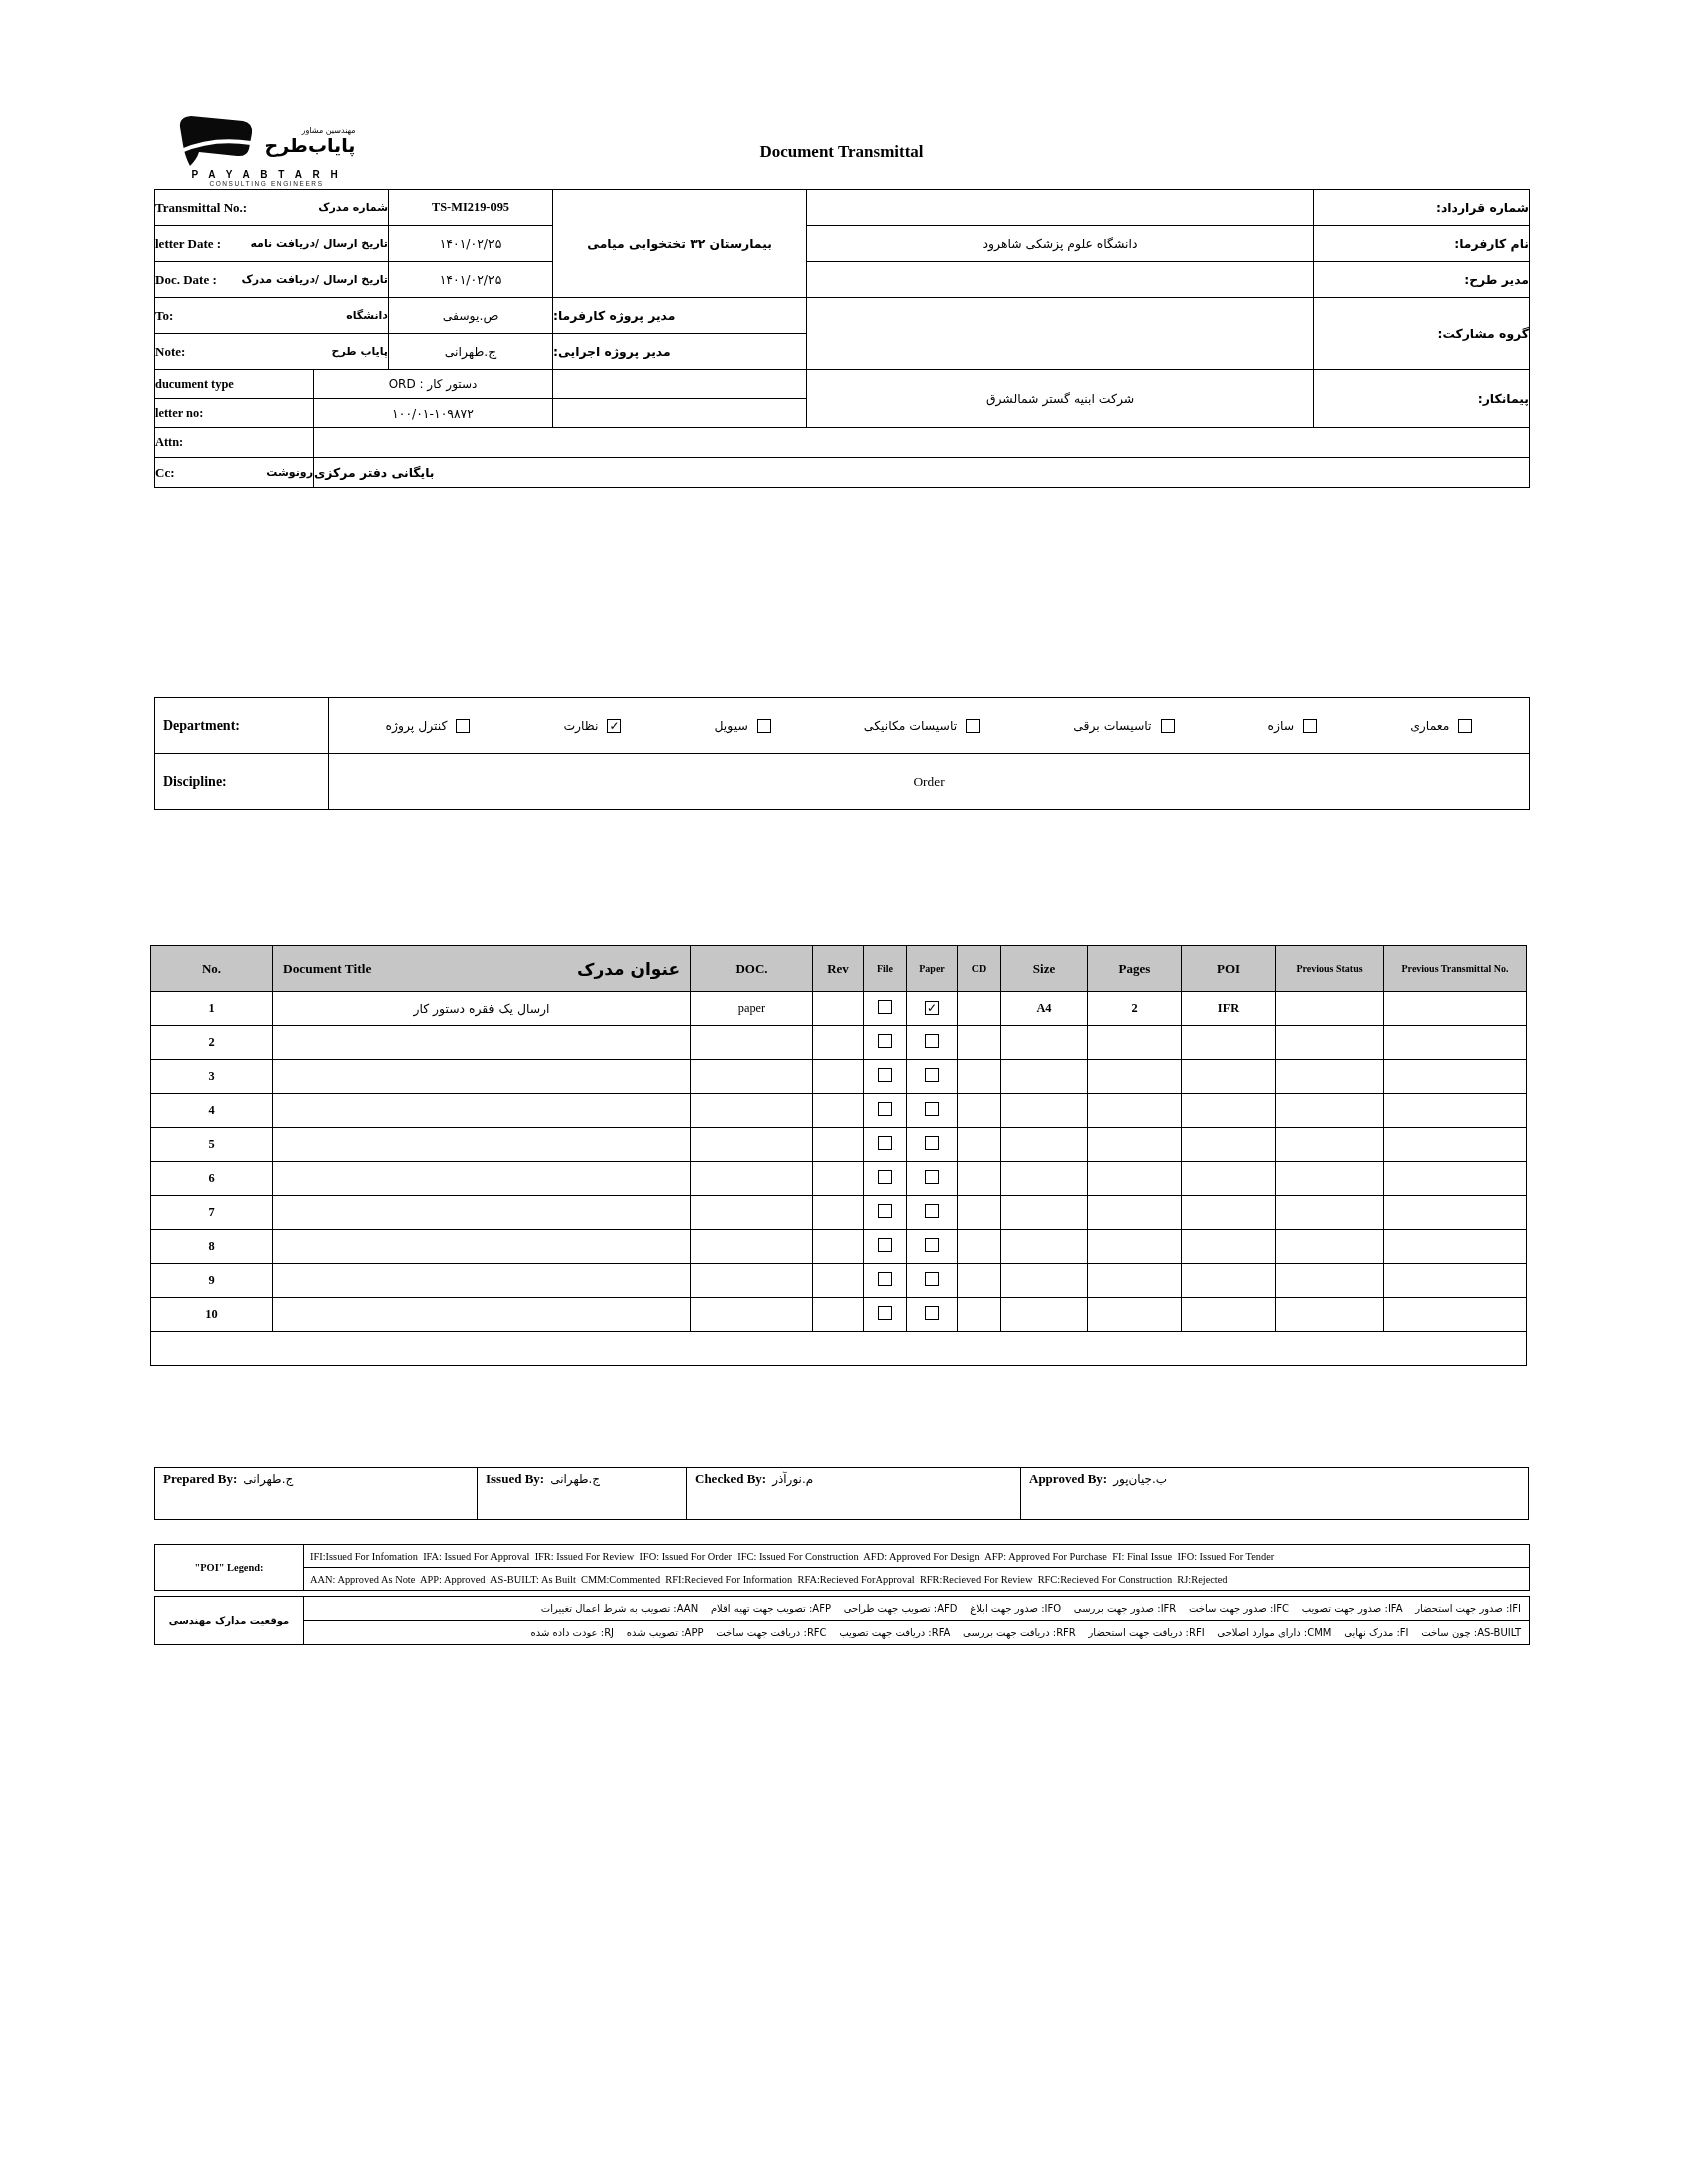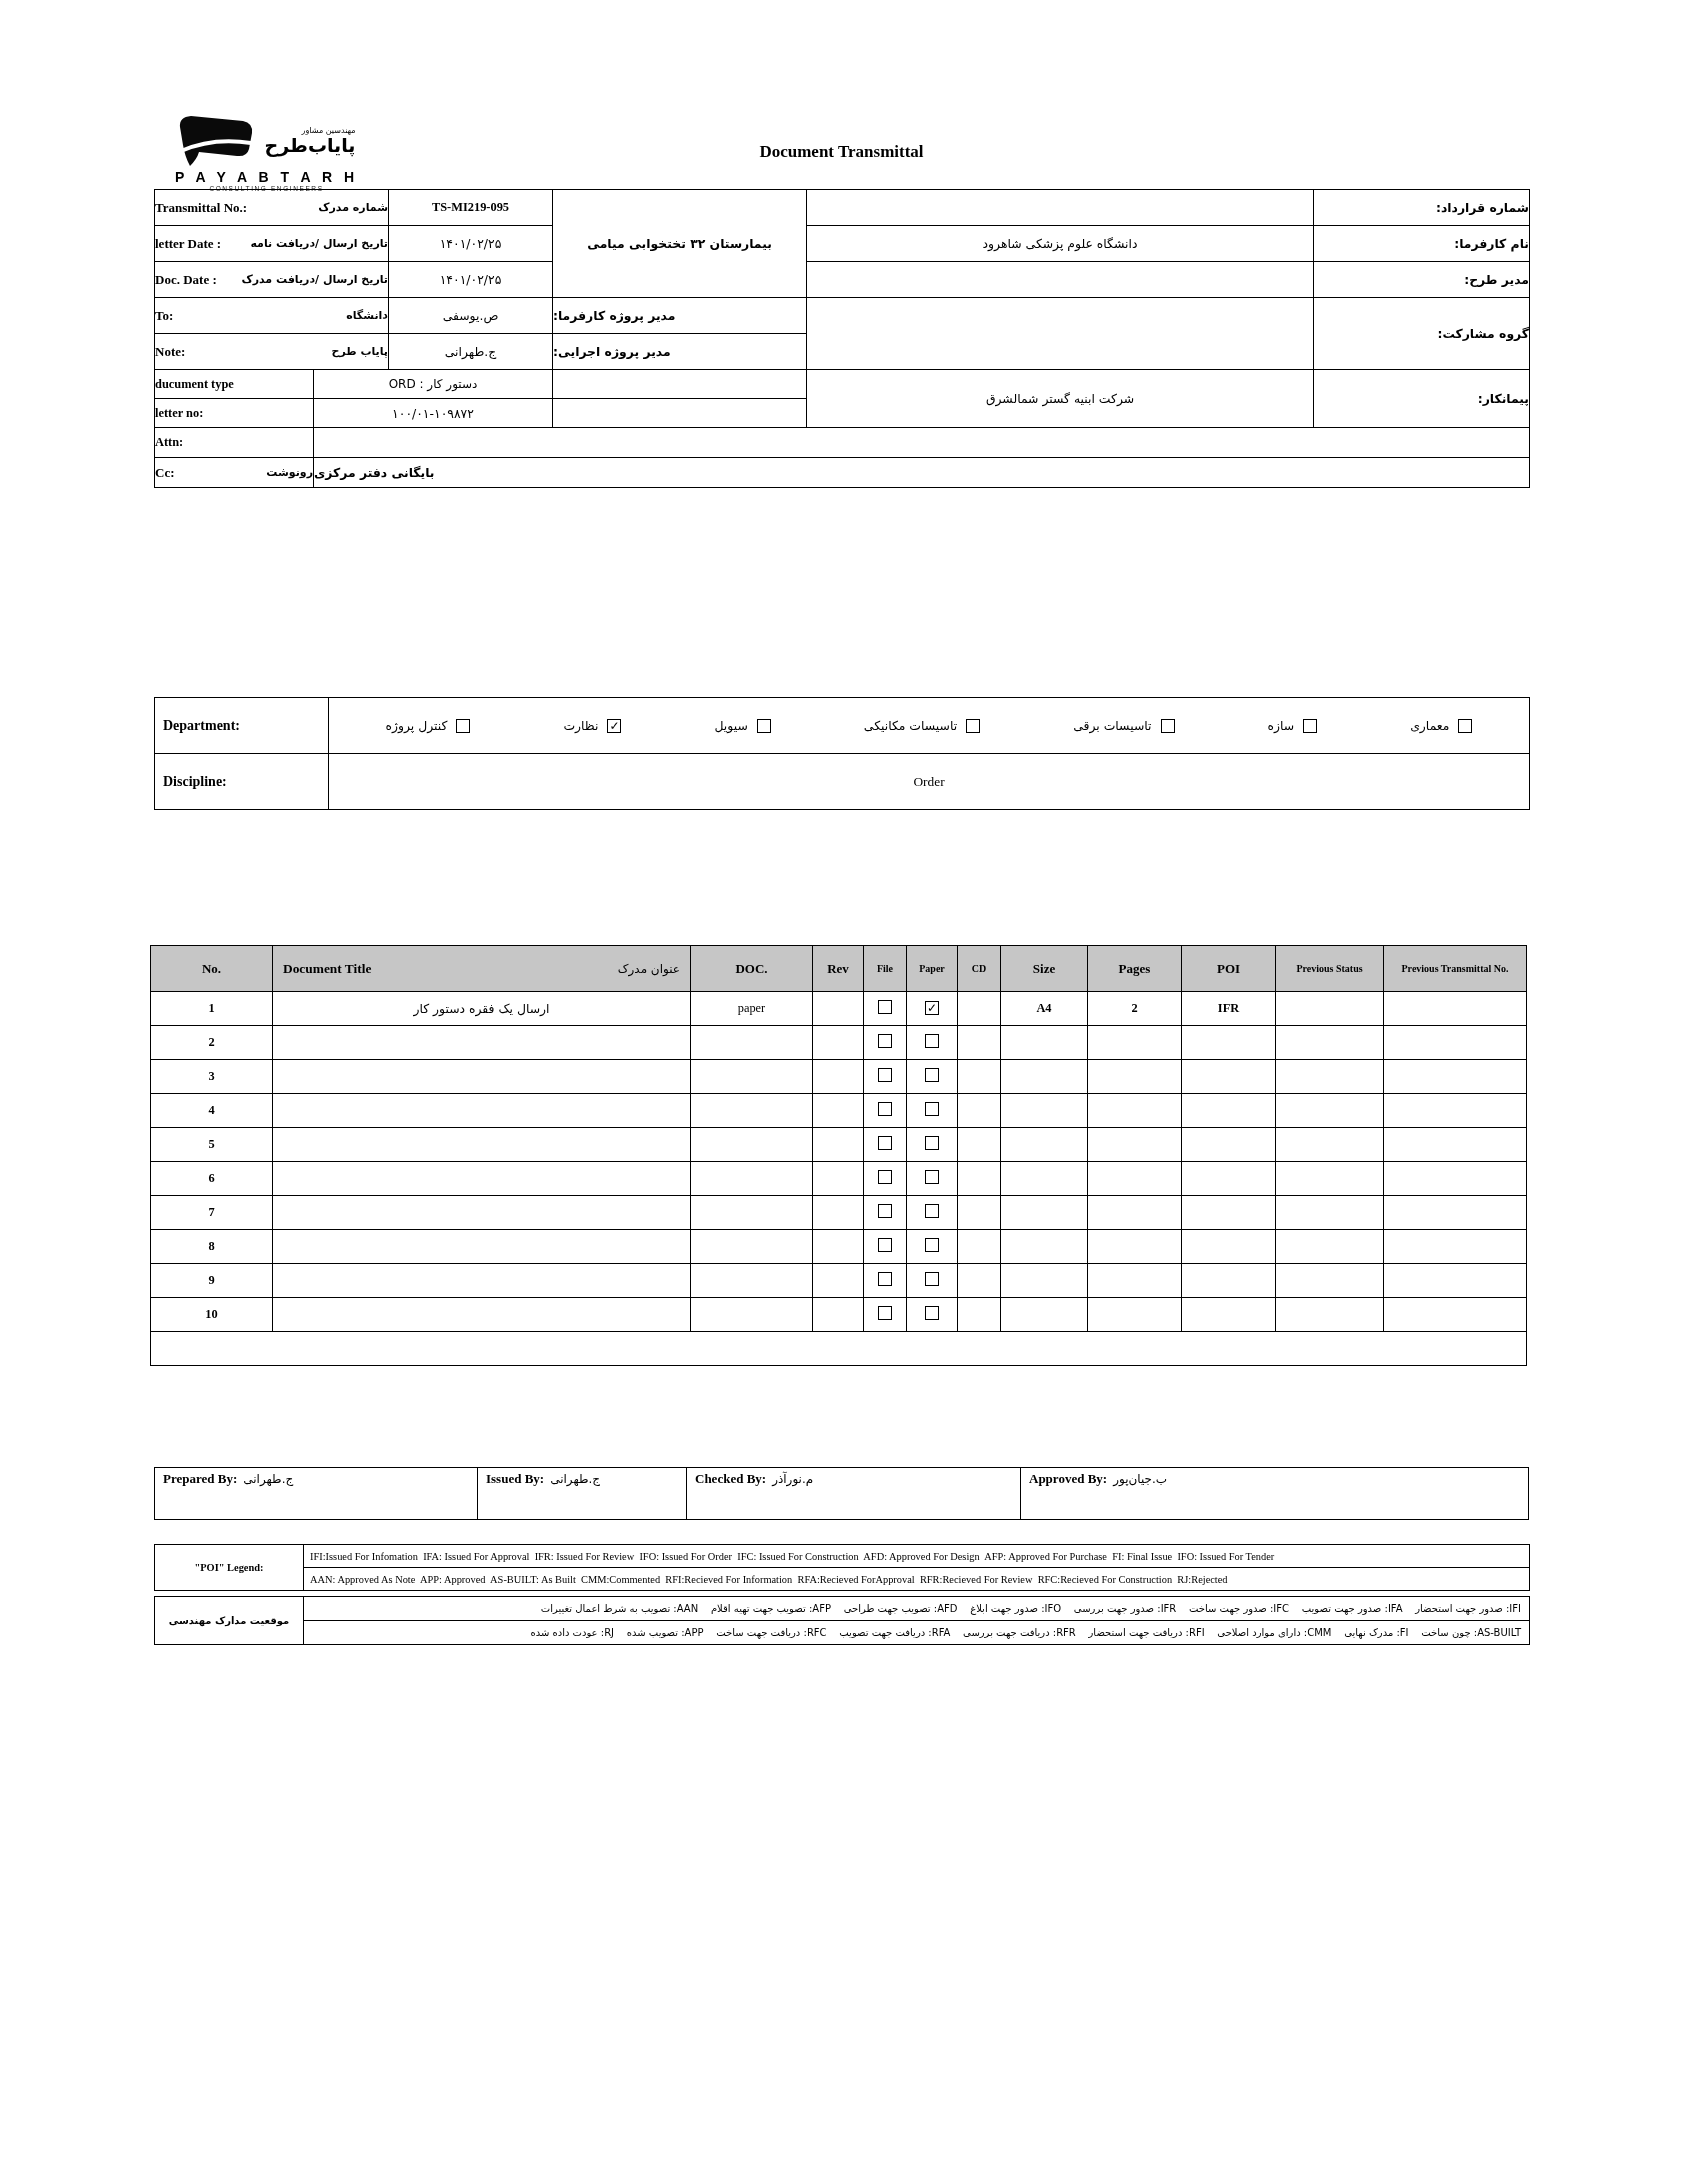--- a/index.html
+++ b/index.html
@@ -6,21 +6,21 @@
   html,body { background:#e8e8e8; }
   body { font-family:"Liberation Serif", serif; color:#000; }
   .page { position:relative; width:1684px; height:2178px; background:#fff; margin:0 auto; overflow:hidden; }
   .fa { font-family:"DejaVu Sans", sans-serif; }
 
   
   .logo { position:absolute; left:167px; top:115px; width:199px; text-align:center; }
   .logo-top { display:flex; align-items:center; justify-content:center; gap:7px; }
   .logo-tagline { font-size:8px; text-align:right; }
   .logo-name { font-size:19px; font-weight:bold; line-height:1.1; }
-  .logo-latin { font-size:14px; letter-spacing:4px; margin-top:2px; font-family:"Liberation Sans", sans-serif; font-weight:bold; }
+  .logo-latin { font-size:10px; letter-spacing:4px; margin-top:2px; font-family:"Liberation Sans", sans-serif; font-weight:bold; }
   .logo-sub { font-size:6.5px; letter-spacing:1.6px; color:#222; font-family:"Liberation Sans", sans-serif; }
 
   .doc-title { position:absolute; left:154px; top:142px; width:1375px; text-align:center; font-weight:bold; font-size:17px; }
 
   
   table { border-collapse:collapse; table-layout:fixed; }
   td { border:1px solid #000; vertical-align:middle; overflow:hidden; }
 
   
   .top-table { position:absolute; left:154px; top:189px; width:1375px; }
@@ -46,21 +46,21 @@
   .opt-label { font-size:12.4px; direction:rtl; }
   .cb { width:14px; height:14px; border:1.5px solid #000; display:inline-flex; align-items:center; justify-content:center; font-size:12px; line-height:1; background:#fff; flex:0 0 auto; }
   .disc-val { text-align:center; font-size:13.4px; }
 
   
   .main-table { position:absolute; left:150px; top:945px; width:1375px; }
   .main-table thead td { background:#c6c6c6; font-weight:bold; text-align:center; font-size:13px; height:46px; padding:2px 4px; }
   .main-table thead td.small-h { font-size:10px; line-height:1.2; }
   .head-title { display:flex; justify-content:space-between; align-items:center; padding:0 6px; }
   .head-title .en { font-weight:bold; font-size:13.4px; }
-  .head-title .fal { font-weight:normal; font-size:12px; direction:rtl; }
+  .head-title .fal { font-weight:bold; font-size:17px; direction:rtl; }
   .main-table tbody td { height:34px; text-align:center; font-size:12.4px; padding:1px 3px; }
   .spacer-row td { height:137px; }
 
   
   .sig-table { position:absolute; left:154px; top:1467px; width:1375px;padding-left:11px; }
   .sig-table td { height:52px; vertical-align:top; padding:3px 8px; font-size:13px; }
   .sig-lab { font-weight:bold; }
   .sig-name { font-size:12px; margin-left:6px; direction:rtl; display:inline-block; }
 
   

